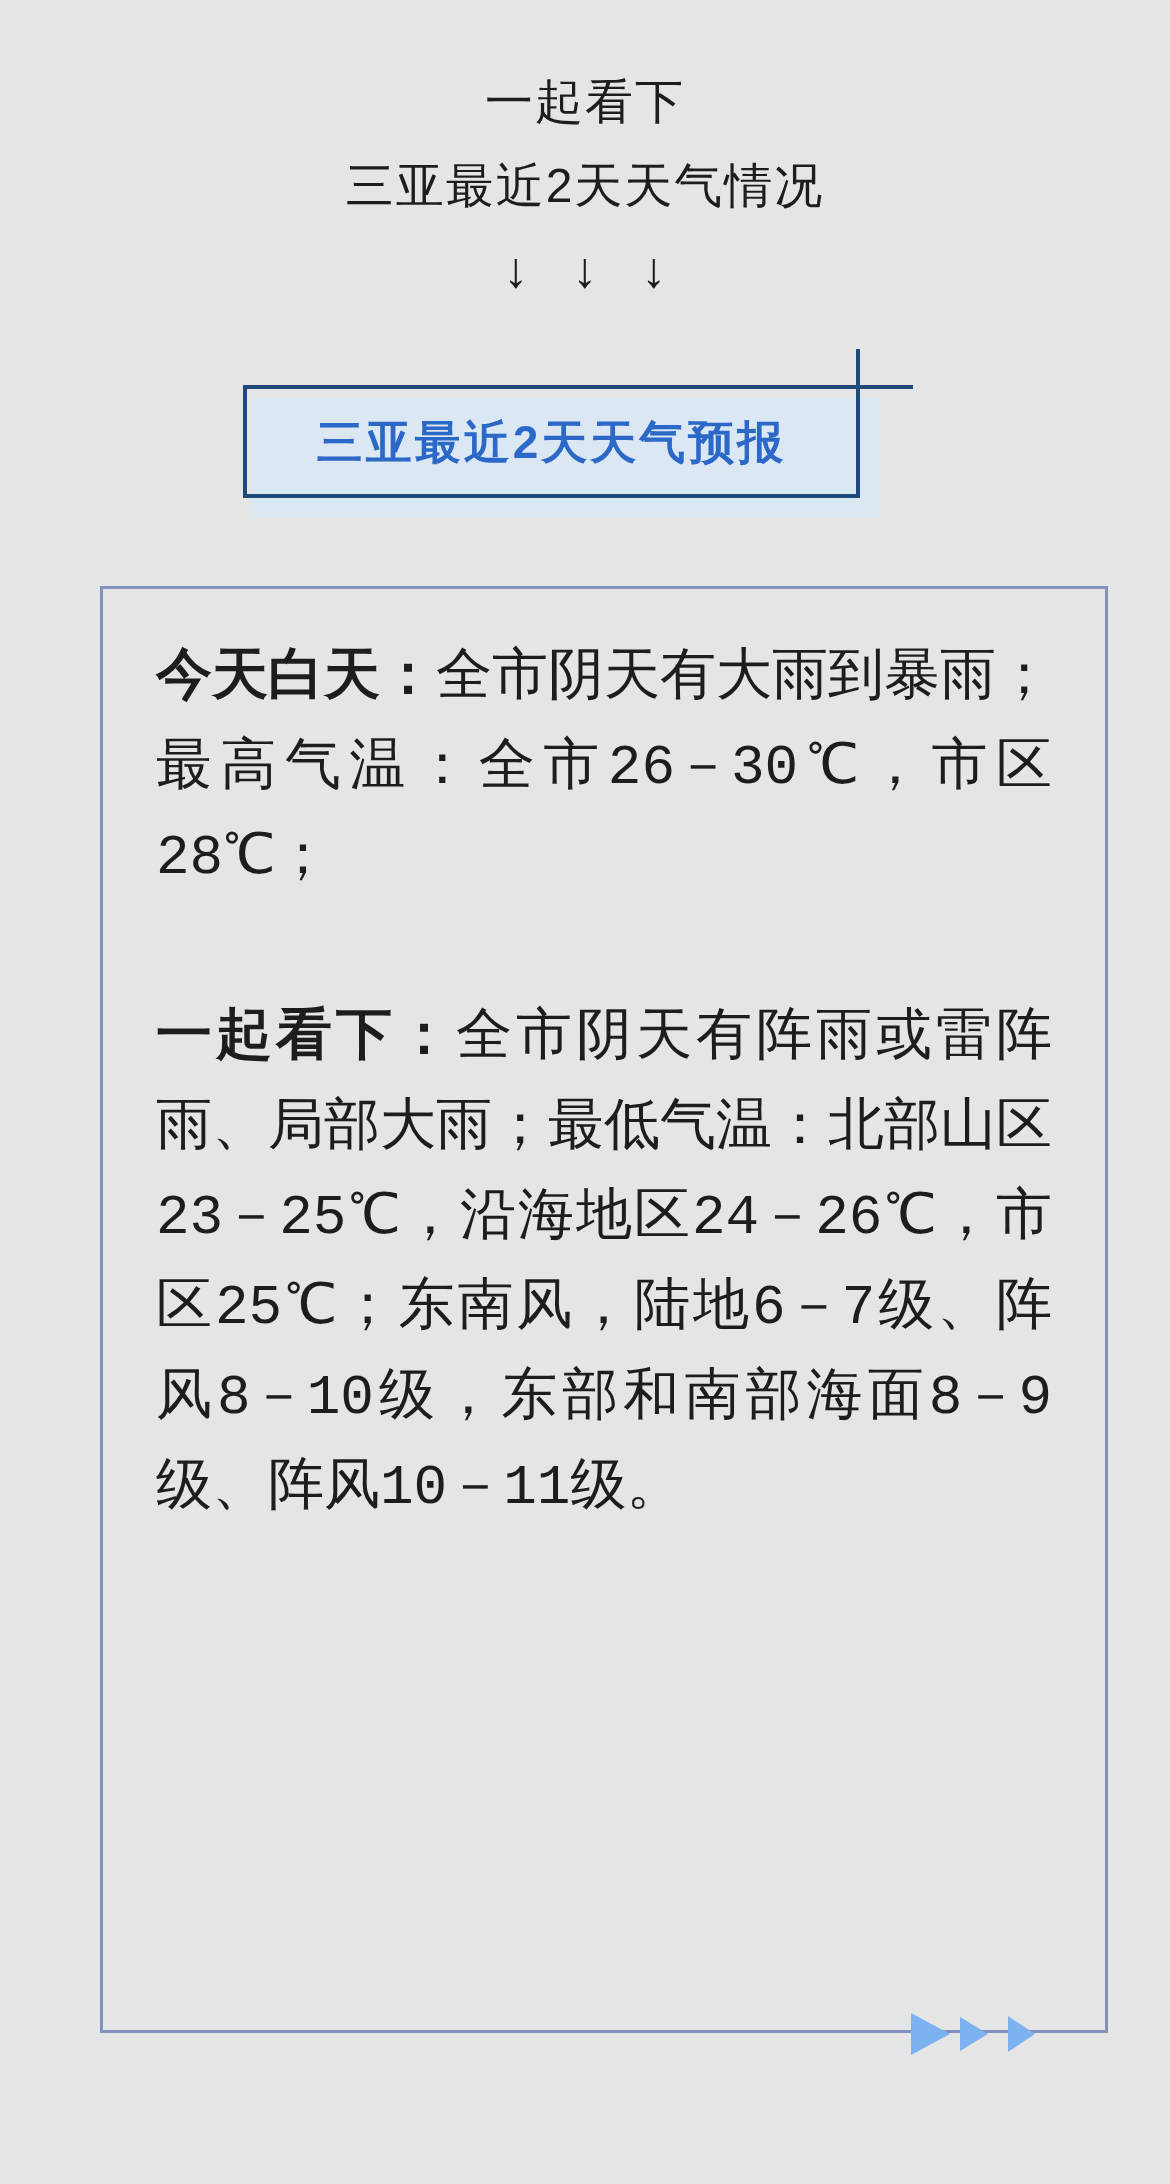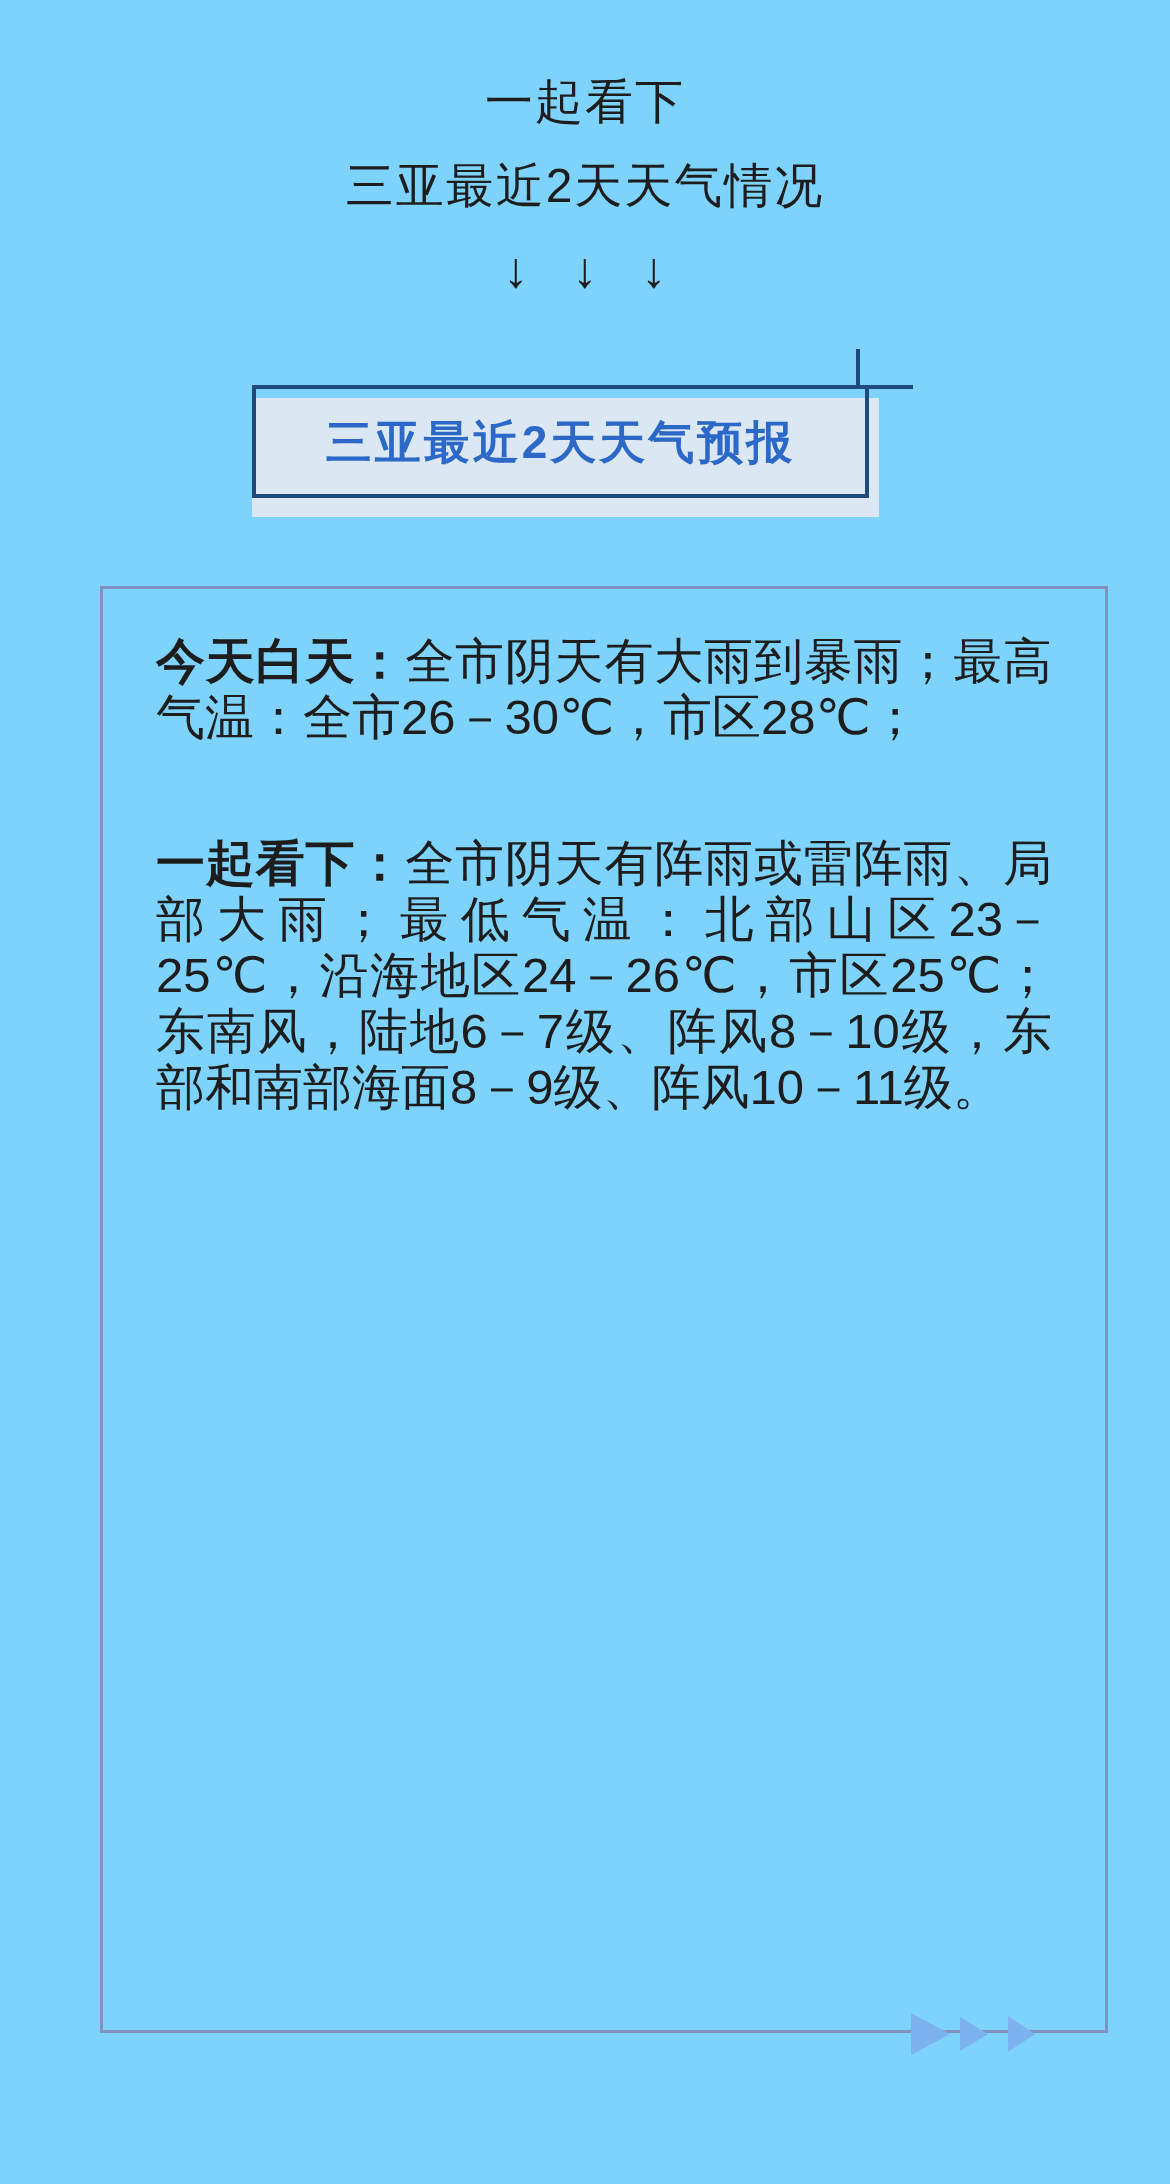--- a/index.html
+++ b/index.html
@@ -1,21 +1,21 @@
 <!DOCTYPE html>
 <html><head>
 <meta charset="utf-8">
 <style>
   * { margin: 0; padding: 0; box-sizing: border-box; }
   html, body { background: #ffffff; }
   .page {
     position: relative;
     width: 1170px;
     height: 2184px;
-    background: #7dd3fc;
+    background: #e5e5e5;
     font-family: "Liberation Sans", "DejaVu Sans", sans-serif;
     color: #1d1d1d;
     overflow: hidden;
   }
 
   
   .intro {
     padding-top: 60px;
     text-align: center;
   }
@@ -47,21 +47,21 @@
     margin-top: 37px;
   }
   .banner-fill {
     position: absolute;
     left: 252px; top: 49px;
     width: 627px; height: 119px;
     background: #dbe7f3;
   }
   .banner-box {
     position: absolute;
-    left: 252px; top: 36px;
+    left: 243px; top: 36px;
     width: 617px; height: 113px;
     border: 4px solid #1f4b7c;
     display: flex;
     align-items: center;
     justify-content: center;
   }
   .banner-hline {
     position: absolute;
     left: 860px; top: 36px;
     width: 53px; height: 4px;
@@ -85,25 +85,26 @@
   .content-box {
     position: relative;
     margin-top: 69px;
     margin-left: 100px;
     width: 1008px;
     height: 1447px;
     border: 3px solid #8291bd;
     padding: 44px 53px 47px 53px;
   }
   .forecast-para {
-    font-size: 49px;
-    line-height: 56px;
+    font-size: 56px;
+    line-height: 90px;
     text-align: justify;
     color: #1d1d1d;
     margin-bottom: 90px;
+    font-family: Liberation Mono, monospace;
   }
   .forecast-para:last-child { margin-bottom: 0; }
   .forecast-label { font-weight: 700; }
 
   
   .tri-row {
     position: absolute;
     right: 70px;
     bottom: -25px;
     display: flex;

